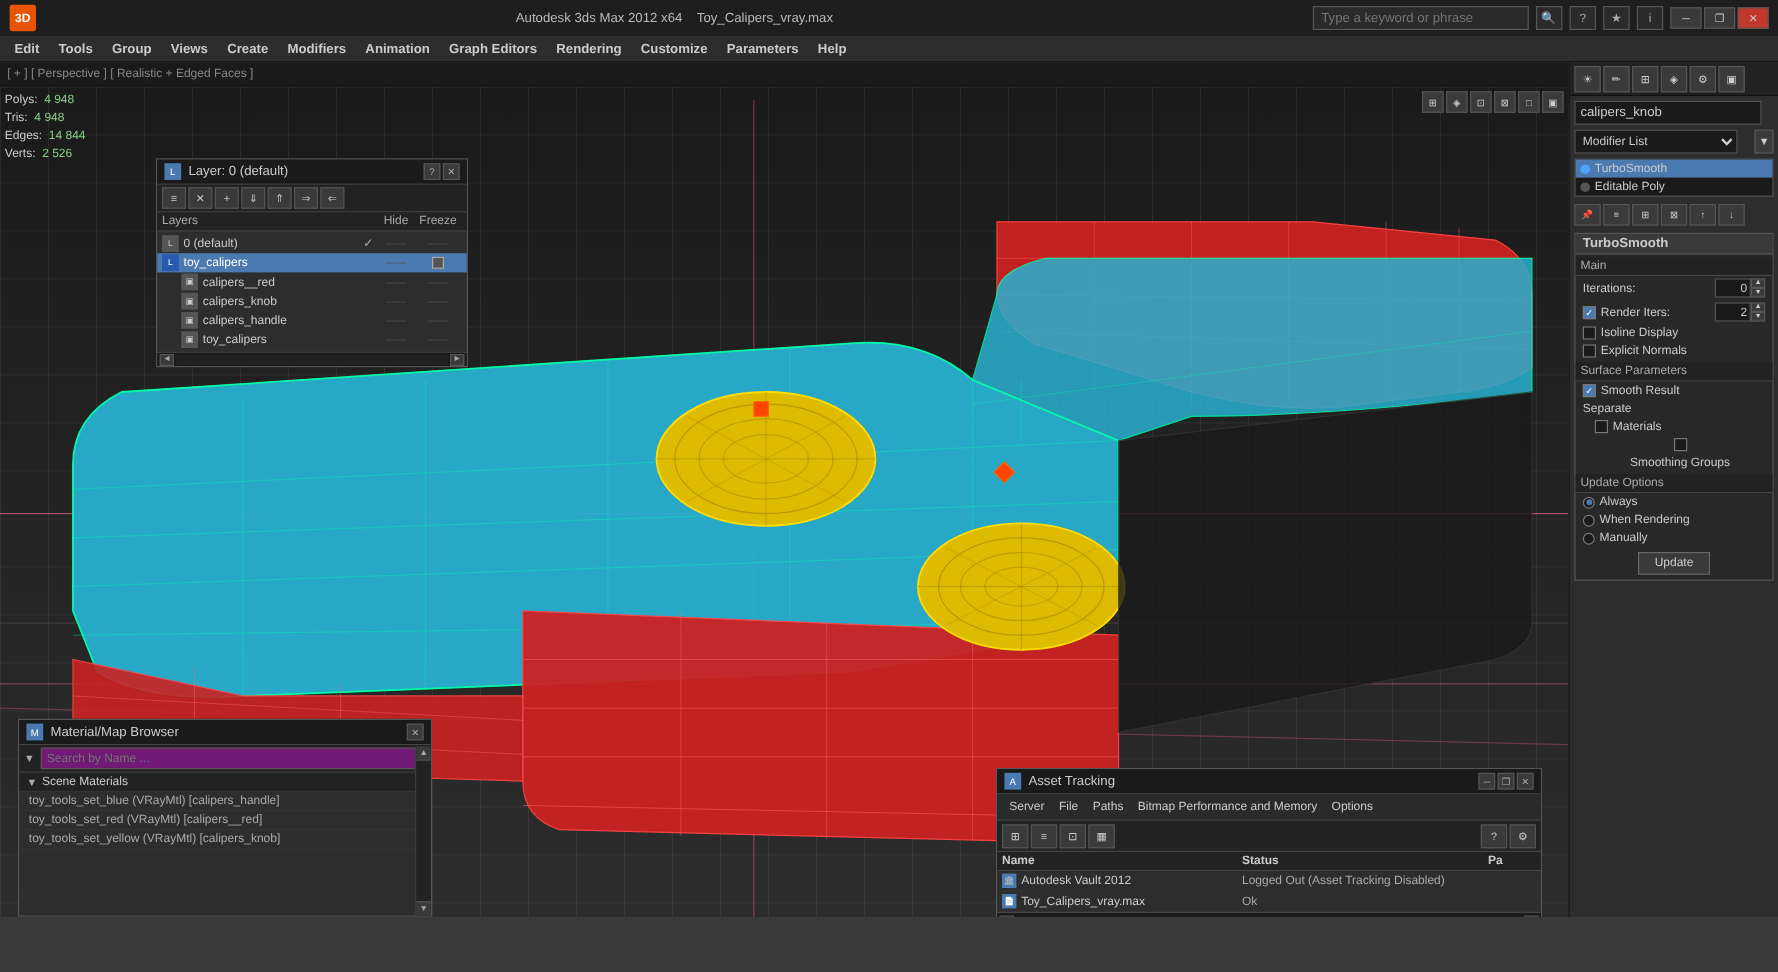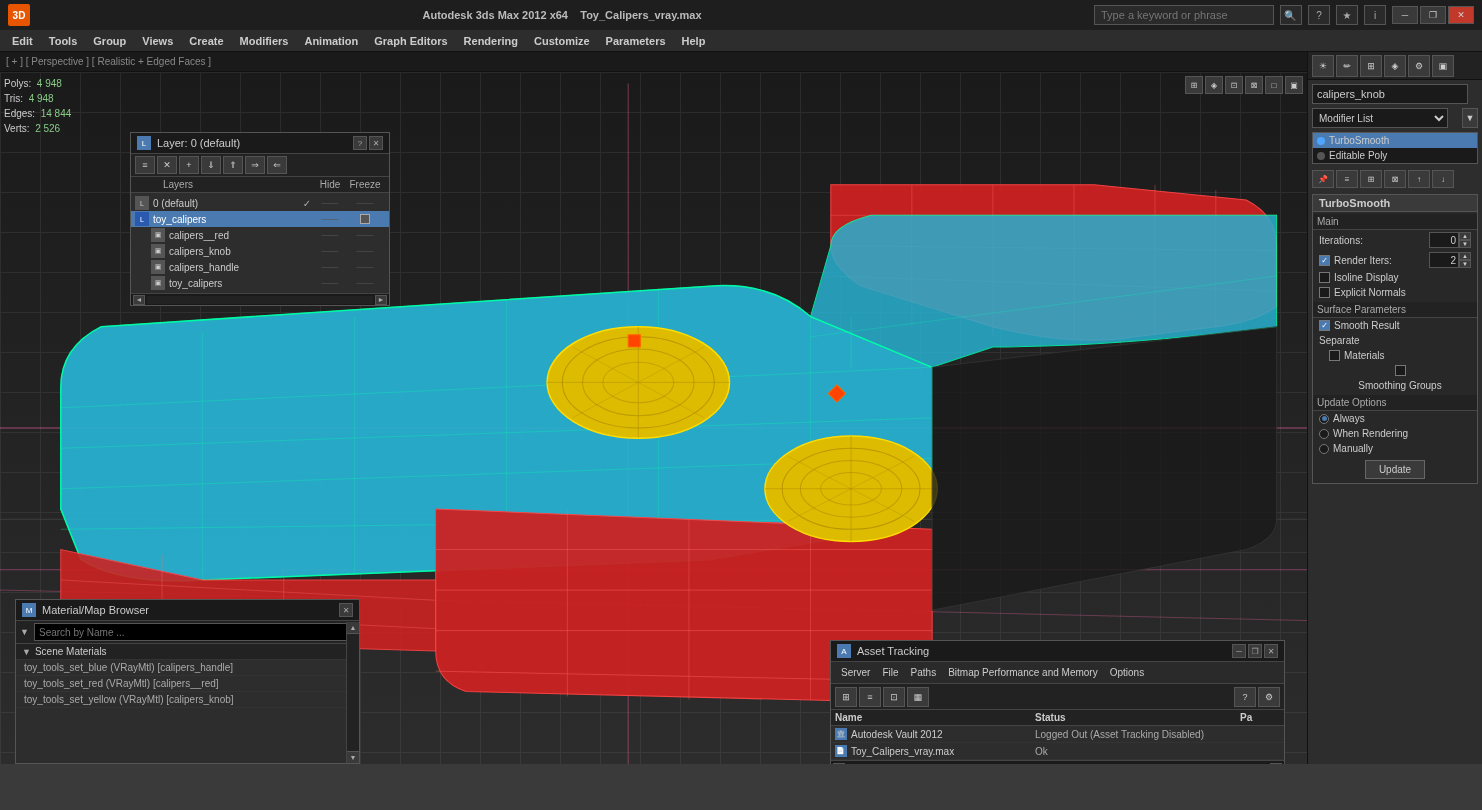--- a/index.html
+++ b/index.html
@@ -18,21 +18,21 @@
     .title-bar {
       height: 30px;
       background: #1e1e1e;
       display: flex;
       align-items: center;
       justify-content: space-between;
       padding: 0 8px;
       color: #bbb;
       font-size: 11px;
     }
-    .title-bar-center { flex: 1; text-align: center; font-weight: bold; }
+    .title-bar-center { flex: 1; text-align: center; }
     .title-bar-right { display: flex; align-items: center; gap: 6px; justify-content: space-between; }
     .title-search {
       background: #2a2a2a;
       border: 1px solid #555;
       color: #aaa;
       font-size: 11px;
       padding: 2px 6px;
       width: 180px;
       height: 20px;
     }
@@ -441,21 +441,21 @@
       display: flex; align-items: center; justify-content: center;
     }
     .layers-header-row {
       display: flex;
       background: #222;
       padding: 2px 4px;
       border-bottom: 1px solid #444;
       font-size: 10px;
       color: #aaa;
     }
-    .layers-header-row .lh-name { flex: 1; margin-left: 28px; }
+    .layers-header-row .lh-name { flex: 1; }
     .layers-header-row .lh-hide { width: 30px; text-align: center; }
     .layers-header-row .lh-freeze { width: 40px; text-align: center; }
     .layers-list { padding: 2px 0; }
     .layer-row {
       display: flex;
       align-items: center;
       padding: 1px 4px;
       font-size: 10px;
       color: #ccc;
       cursor: pointer;
@@ -505,21 +505,21 @@
 
     
     .material-window {
       left: 15px;
       bottom: 0;
       width: 345px;
       height: 165px;
     }
     .search-box {
       width: 100%;
-      background: #000000;
+      background: #701a75;
       border: 1px solid #555;
       color: #aaa;
       font-size: 10px;
       padding: 2px 4px;
       height: 18px;
       margin: 3px 4px;
     }
     .section-header {
       background: #222;
       padding: 2px 6px;

